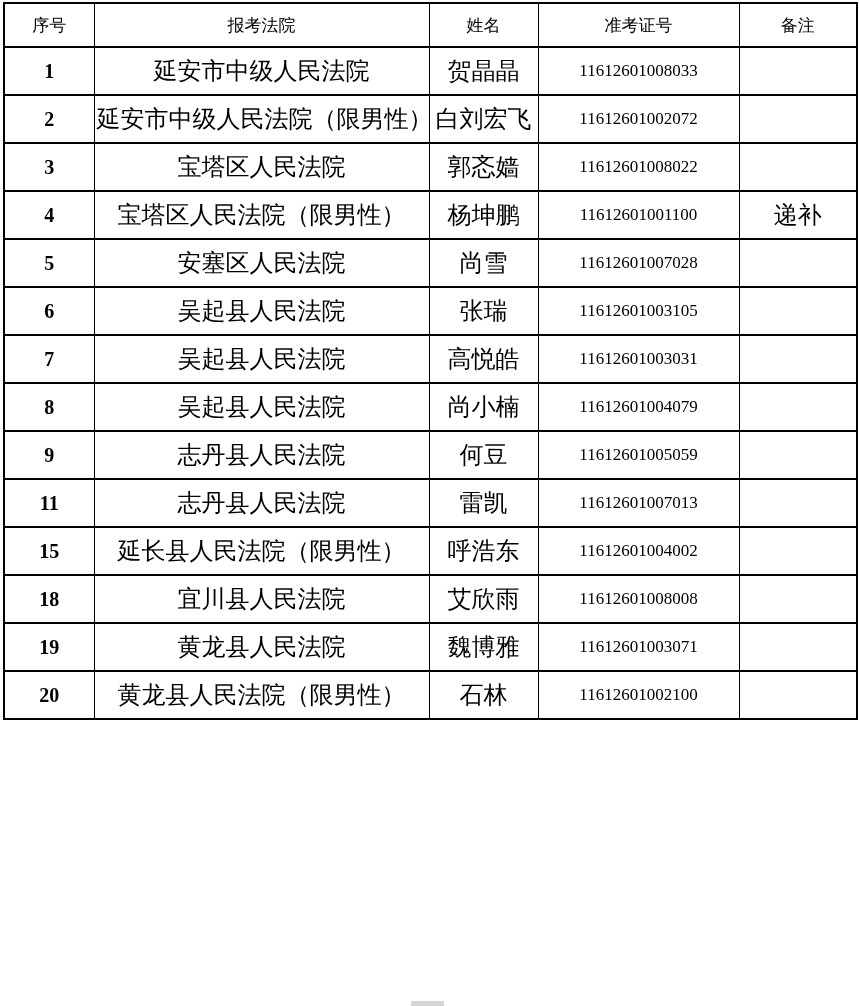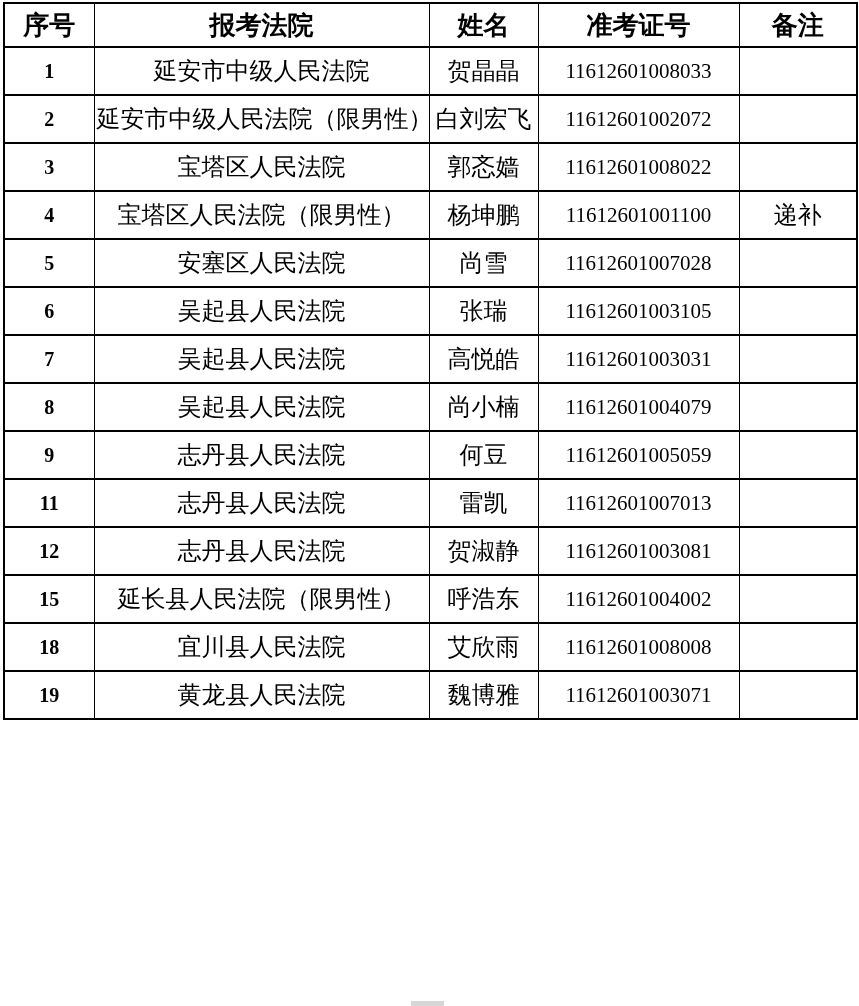--- a/index.html
+++ b/index.html
@@ -30,33 +30,33 @@
     border-width: 2px 1px;
     text-align: center;
     vertical-align: middle;
     padding: 0 2px;
     overflow: hidden;
     white-space: nowrap;
   }
   table.roster thead tr { height: 44px; }
   table.roster tbody tr { height: 48px; }
   table.roster th {
-    font-size: 26px;
-    font-weight: bold;
+    font-size: 17px;
+    font-weight: normal;
   }
   td.col-index {
     font-size: 20px;
     font-weight: bold;
   }
   td.col-court, td.col-name, td.col-remark {
     font-size: 24px;
     font-weight: normal;
   }
   td.col-ticket {
-    font-size: 21px;
+    font-size: 17px;
     font-weight: normal;
   }
   .bottom-artifact {
     position: absolute;
     left: 411px;
     top: 1001px;
     width: 33px;
     height: 5px;
     background: #d6d6d6;
   }
@@ -146,43 +146,43 @@
         <td class="col-remark"></td>
       </tr>
       <tr>
         <td class="col-index">11</td>
         <td class="col-court">志丹县人民法院</td>
         <td class="col-name">雷凯</td>
         <td class="col-ticket">11612601007013</td>
         <td class="col-remark"></td>
       </tr>
       <tr>
-        <td class="col-index">12</td>
-        <td class="col-court">志丹县人民法院</td>
-        <td class="col-name">贺淑静</td>
-        <td class="col-ticket">11612601003081</td>
-        <td class="col-remark"></td>
-      </tr>
-      <tr>
         <td class="col-index">15</td>
         <td class="col-court">延长县人民法院（限男性）</td>
         <td class="col-name">呼浩东</td>
         <td class="col-ticket">11612601004002</td>
         <td class="col-remark"></td>
       </tr>
       <tr>
         <td class="col-index">18</td>
         <td class="col-court">宜川县人民法院</td>
         <td class="col-name">艾欣雨</td>
         <td class="col-ticket">11612601008008</td>
         <td class="col-remark"></td>
       </tr>
       <tr>
         <td class="col-index">19</td>
         <td class="col-court">黄龙县人民法院</td>
         <td class="col-name">魏博雅</td>
         <td class="col-ticket">11612601003071</td>
         <td class="col-remark"></td>
       </tr>
+      <tr>
+        <td class="col-index">20</td>
+        <td class="col-court">黄龙县人民法院（限男性）</td>
+        <td class="col-name">石林</td>
+        <td class="col-ticket">11612601002100</td>
+        <td class="col-remark"></td>
+      </tr>
     </tbody>
 </table>
 
 <div class="bottom-artifact"></div>
 
 </body></html>

